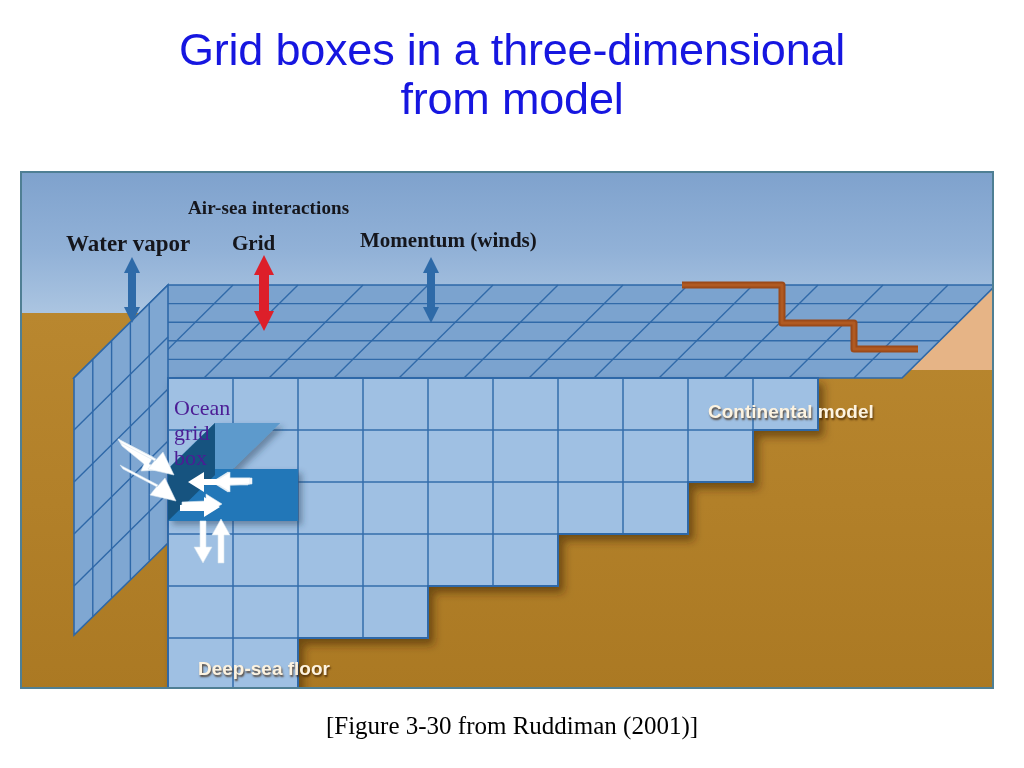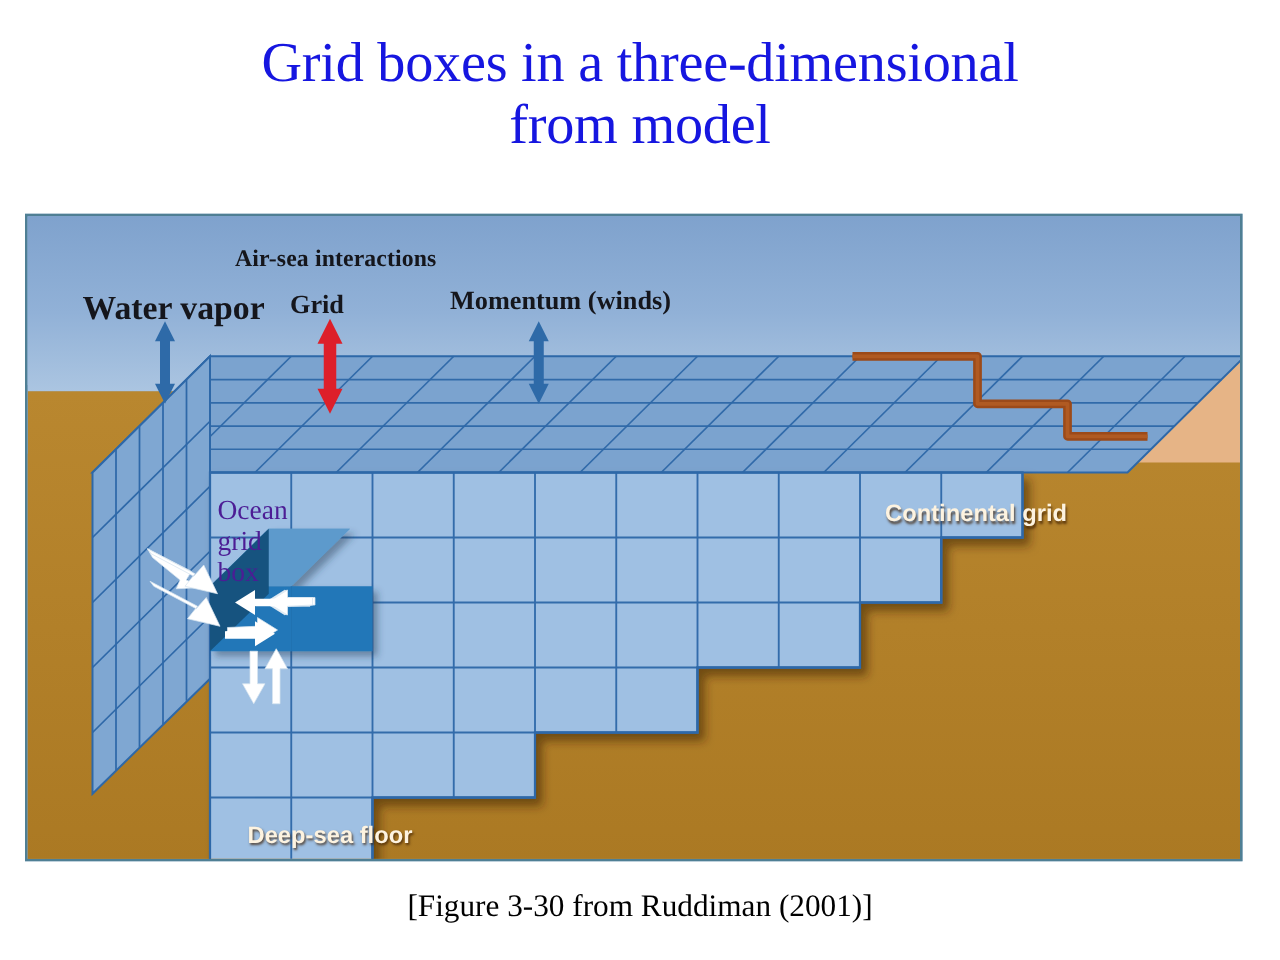--- a/index.html
+++ b/index.html
@@ -6,21 +6,21 @@
   body{
     width:1024px;height:768px;overflow:hidden;background:#ffffff;
     font-family:"Liberation Sans",sans-serif;
   }
   .slide{position:relative;width:1024px;height:768px;background:#fff;}
 
   
   .title{
     position:absolute;left:0;top:26px;width:1024px;
     text-align:center;color:#1616e0;
-    font-family:Liberation Serif, serif;
+    font-family:Liberation Sans, sans-serif;
     font-size:45px;line-height:1.08;font-weight:400;
     letter-spacing:-0.2px;
   }
   .title .l2{display:block;}
 
   
   .figure{
     position:absolute;left:20px;top:171px;width:974px;height:518px;
     border:2px solid #4f7f94;box-sizing:border-box;overflow:hidden;
     background:#93b4d8;
@@ -47,21 +47,21 @@
   
   .diagram{position:absolute;left:0;top:0;width:974px;height:518px;}
 
   
   .lab{
     position:absolute;color:#15161c;
     font-family:"Liberation Serif",serif;
     font-weight:600;white-space:nowrap;
   }
   .lab-airsea{left:166px;top:24px;font-size:19px;letter-spacing:.1px;}
-  .lab-vapor{left:44px;top:58px;font-size:27px;}
+  .lab-vapor{left:44px;top:58px;font-size:23px;}
   .lab-heat{left:210px;top:58px;font-size:21px;}
   .lab-momentum{left:322px;top:55px;font-size:21px;margin-left:16px;}
 
   .lab-ogb{
     position:absolute;left:152px;top:222px;
     font-family:"Liberation Serif",serif;
     font-size:22px;line-height:25px;color:#4c1d95;font-weight:400;
   }
   .lab-ogb span{display:block;}
 
@@ -263,19 +263,19 @@
       <div class="lab lab-vapor">Water vapor</div>
       <div class="lab lab-heat">Grid</div>
       <div class="lab lab-momentum">Momentum (winds)</div>
 
       <div class="lab-ogb">
         <span>Ocean</span>
         <span>grid</span>
         <span>box</span>
       </div>
 
-      <div class="lab-white lab-shelf">Continental grid</div>
+      <div class="lab-white lab-shelf">Continental model</div>
       <div class="lab-white lab-floor">Deep-sea floor</div>
     </div>
   </div>
 
   <div class="caption">[Figure 3-30 from Ruddiman (2001)]</div>
 </div>
 
 </body></html>

